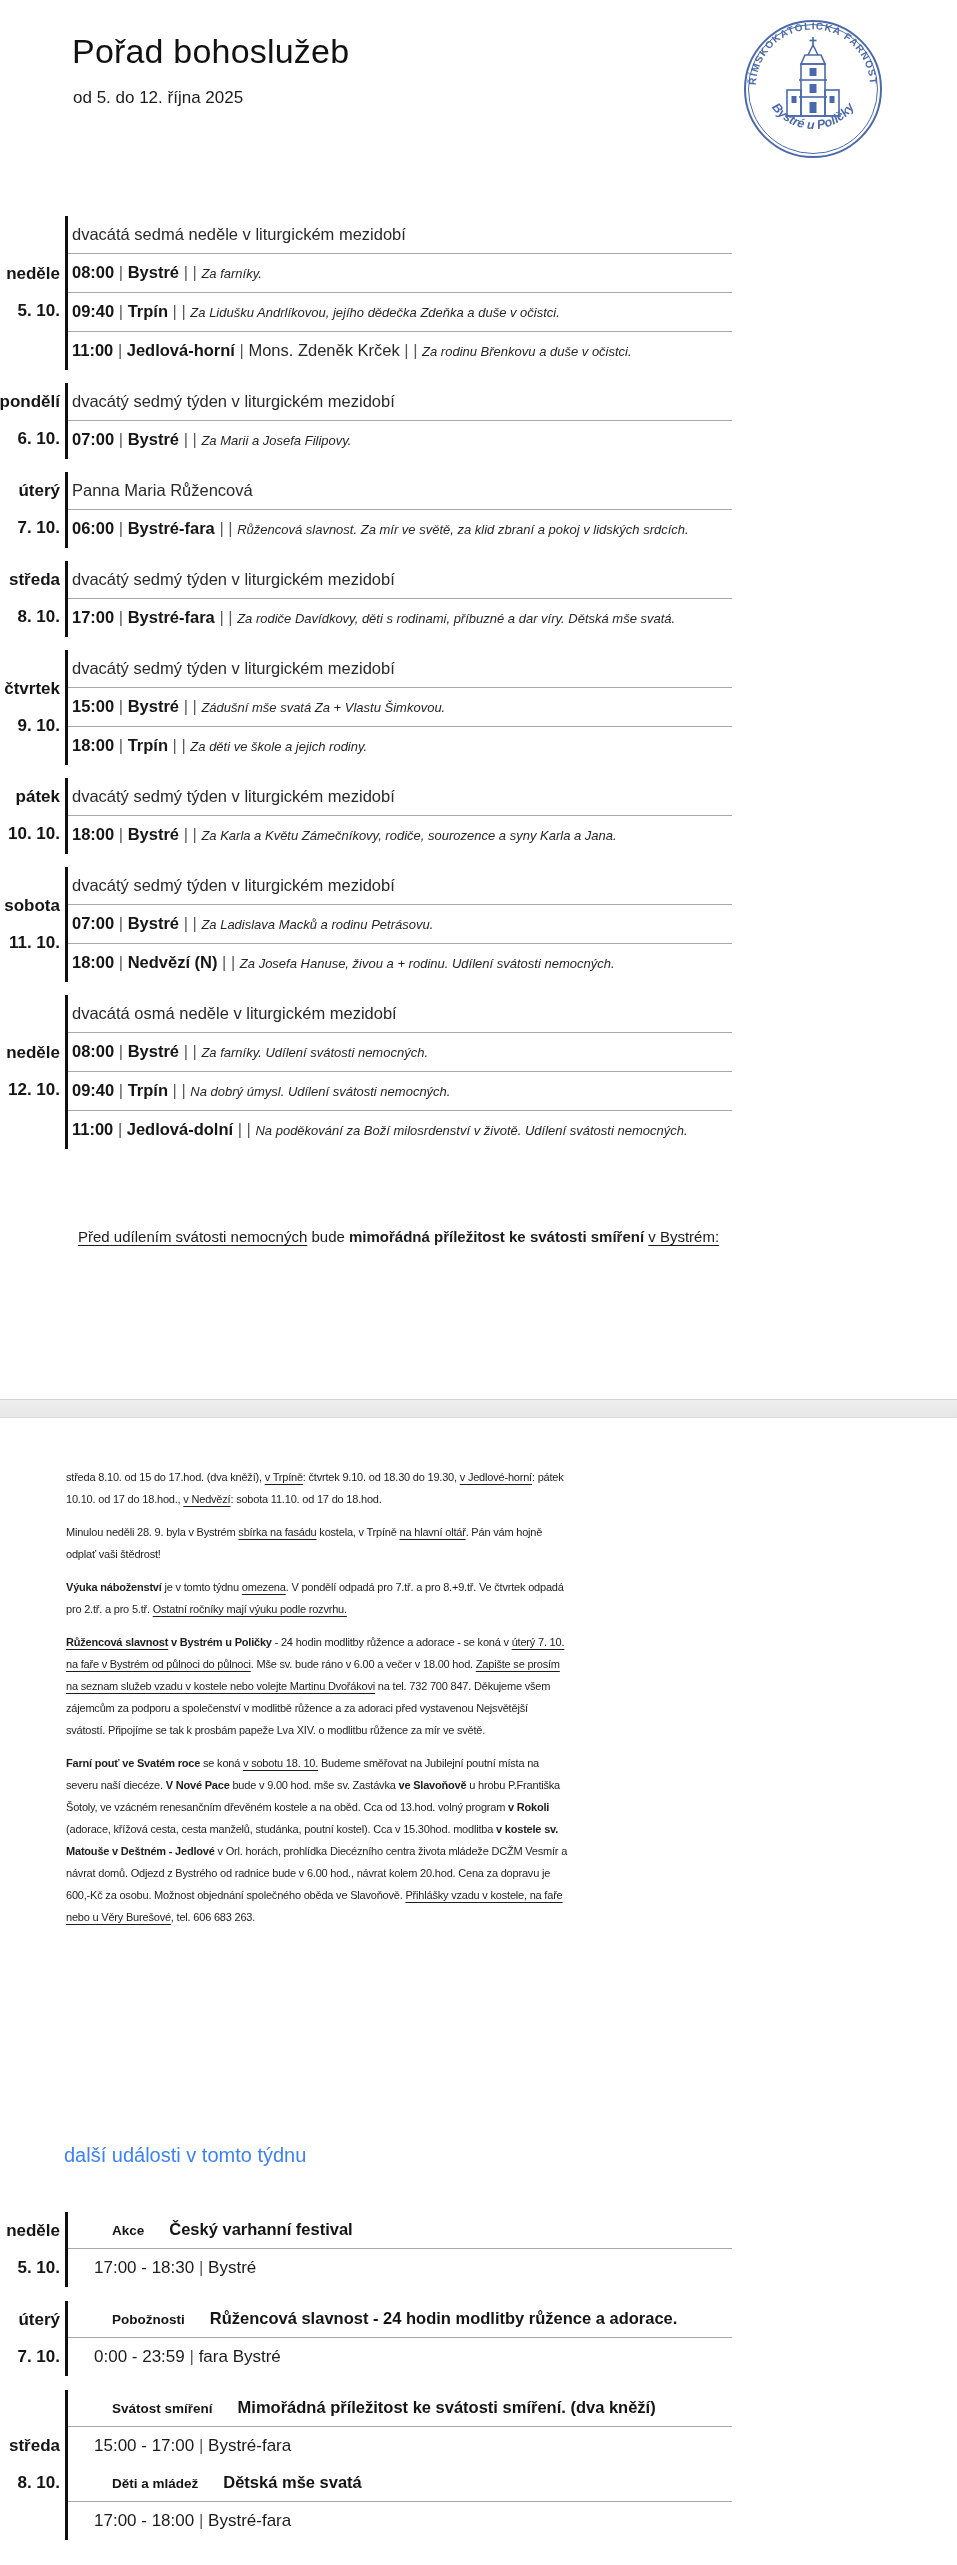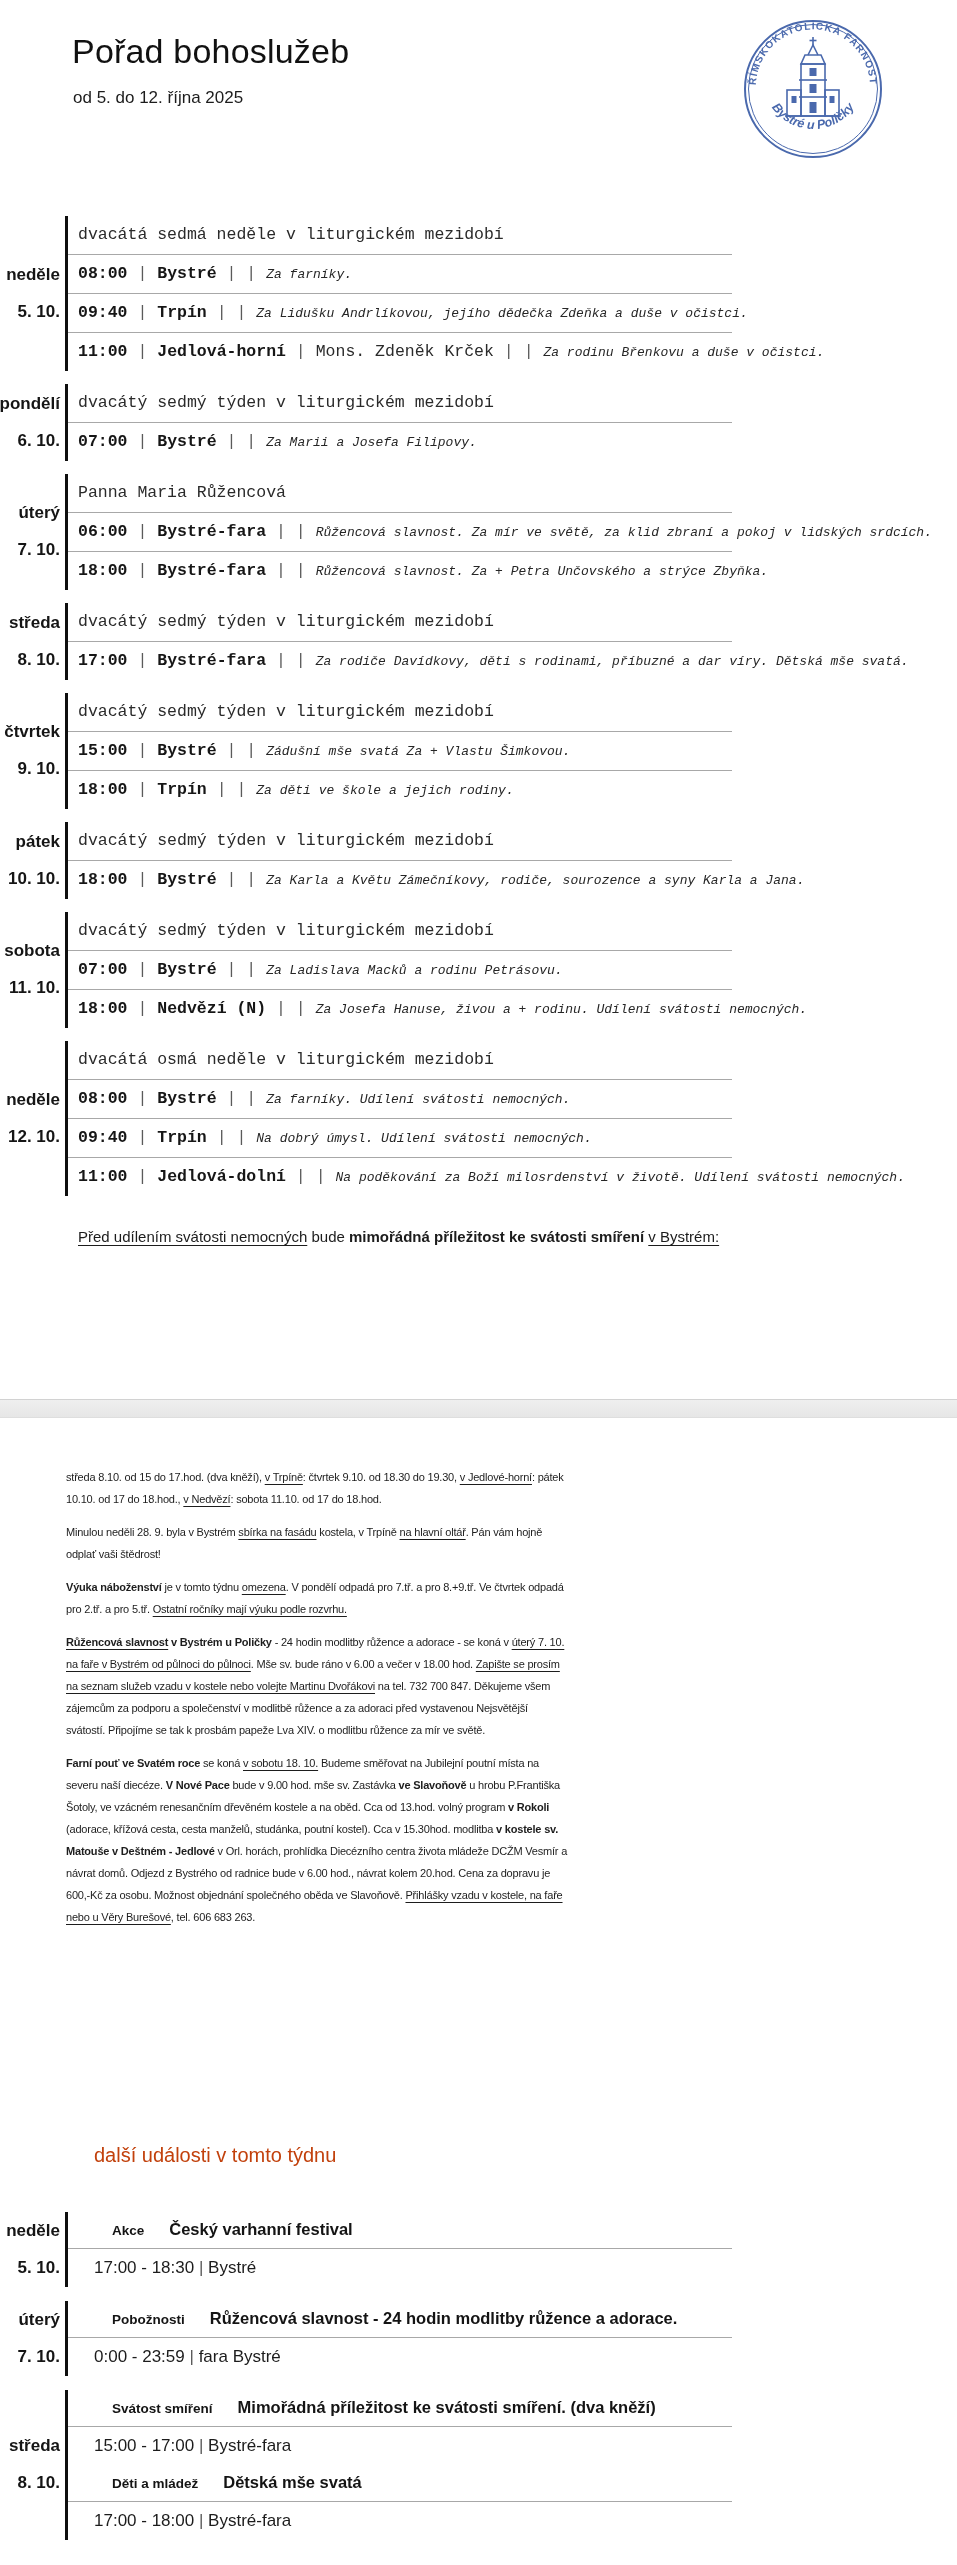--- a/index.html
+++ b/index.html
@@ -14,21 +14,21 @@
   
   .schedule{position:absolute;left:0;top:216px;width:957px;}
   .events{position:absolute;left:0;top:2212px;width:957px;}
   .day-block{display:flex;margin-bottom:13px;}
   .day-label{
     width:60px;display:flex;flex-direction:column;justify-content:center;align-items:flex-end;
     padding-right:3px;font-weight:bold;font-size:17px;line-height:1.7;color:#151515;gap:8px;
   }
   .day-bar{width:3px;background:#0f0f0f;margin-left:2px;}
   .day-rows{width:664px;display:flex;flex-direction:column;}
-  .row{line-height:37px;min-height:37px;padding-left:10px;border-bottom:1px solid #a8a8a8;white-space:nowrap;font-family:Liberation Mono, monospace;}
+  .row{line-height:37px;min-height:37px;padding-left:4px;border-bottom:1px solid #a8a8a8;white-space:nowrap;}
   .row:last-child{border-bottom:none;}
   .heading-row .heading-text{font-size:16.5px;color:#2a2a2a;}
   .mass-row{font-size:16.5px;}
   .mass-row .time,.mass-row .place{font-weight:bold;color:#161616;}
   .sep{color:#5a5a5a;font-weight:normal;white-space:pre;}
   .celebrant{font-weight:normal;color:#2a2a2a;}
   .desc{font-style:italic;font-size:13px;color:#262626;}
   
   .event-header-row{line-height:34px;min-height:34px;padding-left:44px;border-bottom:1px solid #a8a8a8;white-space:nowrap;}
   .event-category{font-weight:bold;font-size:13.5px;color:#141414;}
@@ -39,21 +39,21 @@
   .note{position:absolute;left:78px;top:1228px;font-size:15px;color:#1c1c1c;}
   .b{font-weight:bold;}
   .u{text-decoration:underline;text-underline-offset:3px;}
   
   .page-band{position:absolute;left:0;top:1399px;width:957px;height:17px;
     background:linear-gradient(#efefef,#e6e6e6);border-top:1px solid #d2d2d2;border-bottom:1px solid #dedede;}
   
   .announcements{position:absolute;left:66px;top:1466px;width:502px;font-size:11px;line-height:22px;letter-spacing:-0.2px;color:#1d1d1d;}
   .announcements p{margin:0 0 11px 0;}
   
-  .events-heading{position:absolute;left:94px;top:2144px;font-size:20px;font-weight:400;color:#c2410c;}
+  .events-heading{position:absolute;left:64px;top:2144px;font-size:20px;font-weight:400;color:#3b82f6;}
   
   .stamp-arc-text{font-family:"Liberation Sans",sans-serif;}
 </style>
 </head>
 <body>
 
 <div class="page">
 
   <div class="title">Pořad bohoslužeb</div>
   <div class="subtitle">od 5. do 12. října 2025</div>
@@ -133,23 +133,20 @@
       <div class="day-date">7. 10.</div>
     </div>
     <div class="day-bar"></div>
     <div class="day-rows">
           <div class="row heading-row">
     <span class="heading-text">Panna Maria Růžencová</span>
   </div>
           <div class="row mass-row">
     <span class="time">06:00</span><span class="sep sep1"> | </span><span class="place">Bystré-fara</span><span class="sep sep2"> | | </span><span class="desc">Růžencová slavnost. Za mír ve světě, za klid zbraní a pokoj v lidských srdcích.</span>
   </div>
-          <div class="row mass-row">
-    <span class="time">18:00</span><span class="sep sep1"> | </span><span class="place">Bystré-fara</span><span class="sep sep2"> | | </span><span class="desc">Růžencová slavnost. Za + Petra Unčovského a strýce Zbyňka.</span>
-  </div>
         </div>
   </div>
       <div class="day-block">
     <div class="day-label">
       <div class="day-name">středa</div>
       <div class="day-date">8. 10.</div>
     </div>
     <div class="day-bar"></div>
     <div class="day-rows">
           <div class="row heading-row">

